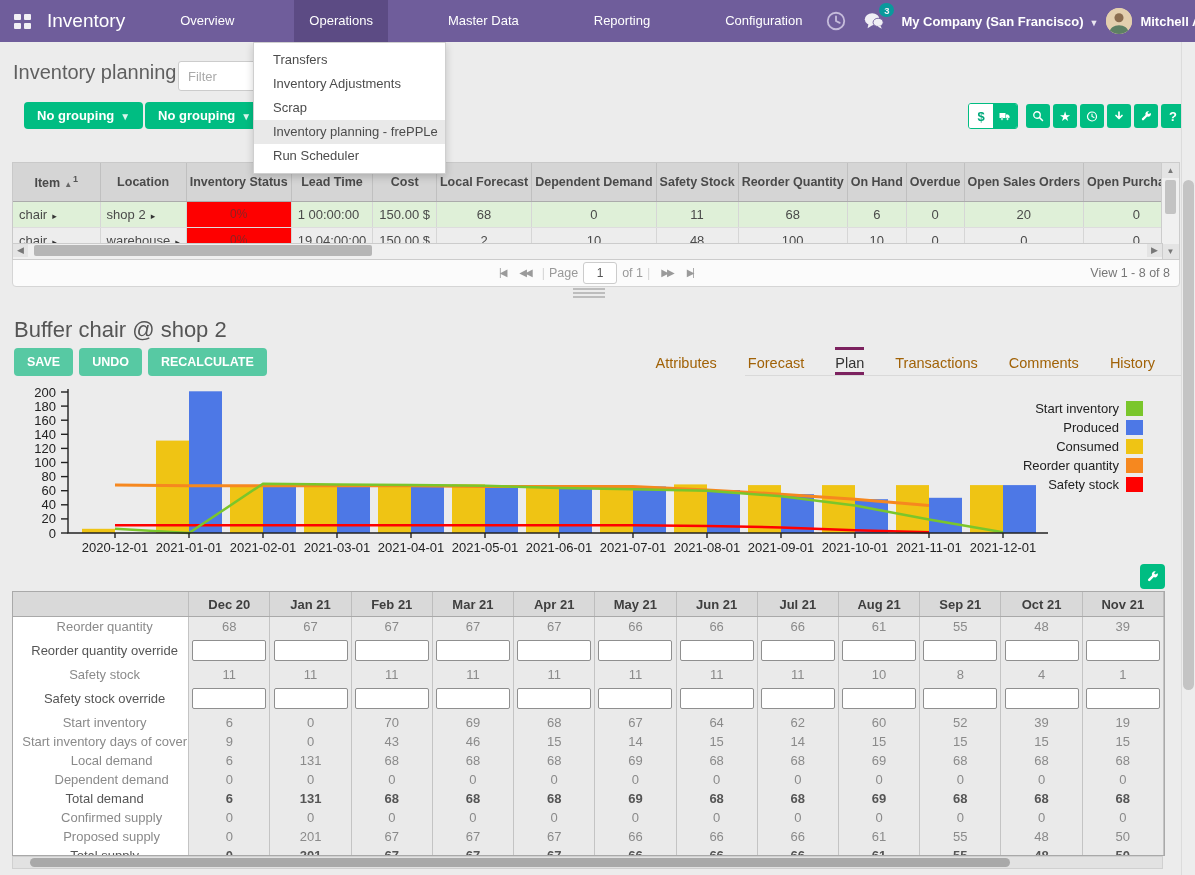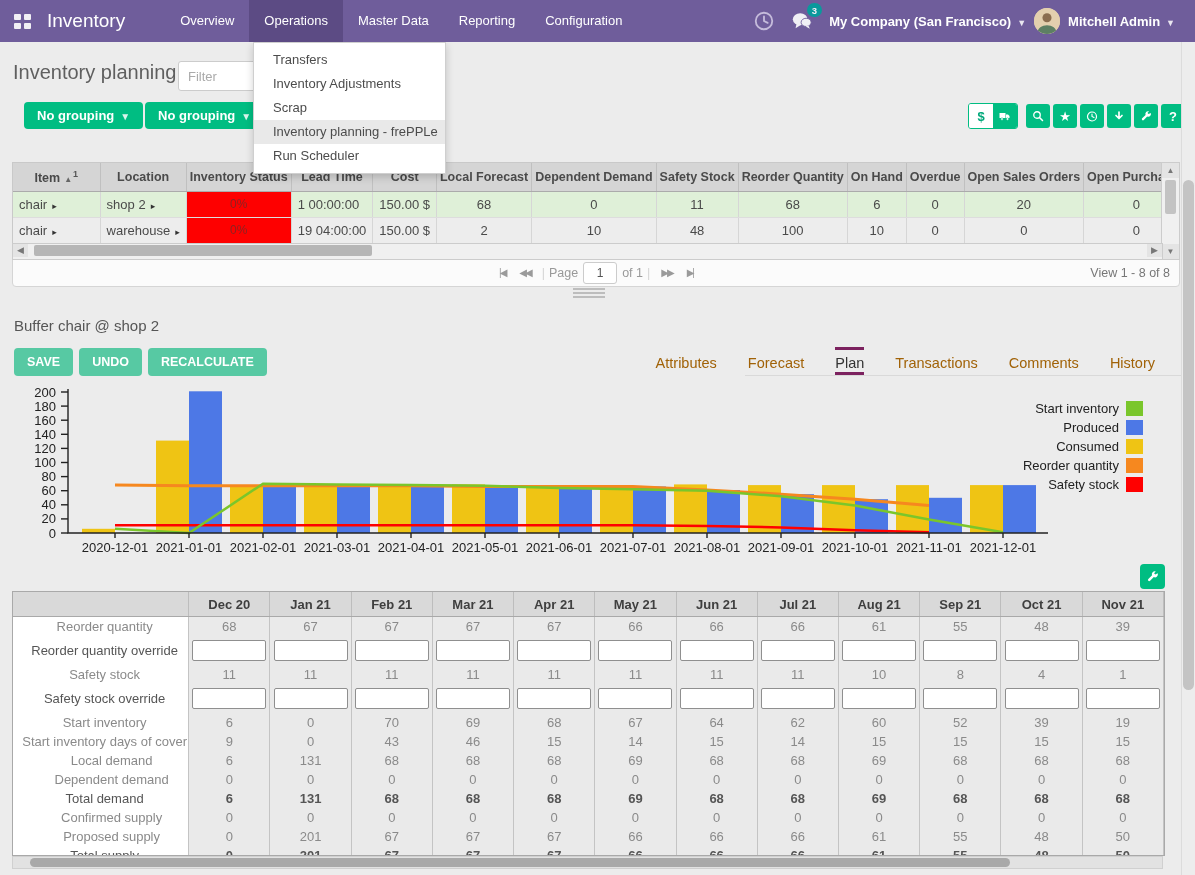--- a/index.html
+++ b/index.html
@@ -3,21 +3,21 @@
 <meta charset="utf-8">
 <style>
   html,body{margin:0;padding:0;}
   body{font-family:"Liberation Sans","DejaVu Sans",sans-serif;background:#888;}
   .screen{position:relative;width:1195px;height:875px;background:#ececec;overflow:hidden;}
   
   .navbar{position:absolute;left:0;top:0;width:1195px;height:42px;background:#6f5d9b;display:flex;align-items:center;color:#fff;z-index:60;}
   .apps-icon{width:17px;height:15px;margin:0 16px 0 14px;display:grid;grid-template-columns:7px 7px;grid-template-rows:6px 6px;gap:3px;cursor:pointer;}
   .apps-icon span{background:rgba(255,255,255,.9);border-radius:1px;}
   .app-name{font-size:19px;margin-right:40px;cursor:pointer;}
-  .nav-menus{display:flex;height:42px;}
+  .nav-menus{display:flex;height:42px;gap:45px;}
   .nav-item{padding:0 15px;line-height:42px;font-size:13px;cursor:pointer;white-space:nowrap;}
   .nav-item.active{background:#5c4b84;}
   .nav-right{margin-left:auto;display:flex;align-items:center;padding-right:12px;}
   .nav-ico{position:relative;width:22px;height:22px;margin:0 8px;cursor:pointer;opacity:.9;}
   .badge{position:absolute;top:-7px;right:-9px;background:#00a09d;border-radius:9px;font-size:9.5px;font-weight:bold;padding:1.5px 5px;color:#fff;}
   .company,.user{font-size:13px;font-weight:bold;margin:0 8px;cursor:pointer;white-space:nowrap;}
   .caret{font-size:9px;margin-left:6px;opacity:.85;}
   .avatar{width:26px;height:26px;border-radius:50%;background:#e3cfae;overflow:hidden;flex:none;cursor:pointer;}
   
   .dropdown{position:absolute;left:253px;top:42px;width:191px;background:#fff;border:1px solid #cfcfcf;box-shadow:0 3px 8px rgba(0,0,0,.18);padding:5px 0;z-index:55;}
@@ -31,21 +31,21 @@
   .grp-btn .caret{font-size:10px;}
   #btn-grouping{left:12px;} #btn-segment{left:133px;}
   .tool-icons{position:absolute;top:103px;left:968px;display:flex;align-items:center;z-index:5;}
   .split{display:flex;border-radius:3px;overflow:hidden;margin-right:5px;border:1px solid #00bd82;}
   .tbtn{width:24px;height:24px;background:#00bd82;color:#fff;display:flex;align-items:center;justify-content:center;font-size:13px;font-weight:bold;margin-left:3px;border-radius:3px;border:none;cursor:pointer;font-family:inherit;}
   .split .tbtn{margin:0;border-radius:0;}
   .split .tbtn.off{background:#fff;color:#00a87a;}
   
   .grid-clip{position:absolute;left:12px;top:162px;width:1149px;height:96px;overflow:hidden;background:#fff;border-top:1px solid #c9c9c9;border-left:1px solid #c9c9c9;}
   table.grid{border-collapse:collapse;table-layout:fixed;}
-  table.grid th{height:28px;background:#d5d5d5;font-size:12.5px;font-weight:bold;color:#4a4a4a;border-right:1px solid #c0c0c0;border-bottom:1px solid #ababab;overflow:hidden;white-space:nowrap;padding:0 3px;}
+  table.grid th{height:20px;background:#d5d5d5;font-size:12.5px;font-weight:bold;color:#4a4a4a;border-right:1px solid #c0c0c0;border-bottom:1px solid #ababab;overflow:hidden;white-space:nowrap;padding:9px 3px;}
   table.grid td{height:25px;font-size:13px;color:#4a4a4a;border-right:1px solid #d6d6d6;border-bottom:1px solid #ddd;overflow:hidden;white-space:nowrap;padding:0 6px;background:#fff;}
   table.grid tr.alt td{background:#ededed;}
   table.grid tr.sel td{background:#dff0d8;}
   table.grid td.c{text-align:center;} table.grid td.r{text-align:left;}
   table.grid td.status{padding:0;}
   .redcell{width:100%;height:25px;background:#fe0000;color:#8c2222;font-size:12px;text-align:center;line-height:25px;}
   .rowcaret{font-size:9px;color:#333;margin-left:5px;}
   .sort-ico{font-size:8px;color:#666;margin-left:4px;}
   .sort-num{font-size:9px;color:#555;vertical-align:super;margin-left:1px;}
   
@@ -59,21 +59,21 @@
   .ghs-thumb{position:absolute;left:21px;top:1px;width:338px;height:11px;background:#b6b6b6;border-radius:2px;cursor:grab;}
   
   .pager{position:absolute;left:12px;top:258px;width:1166px;height:27px;background:#fbfbfb;border:1px solid #d5d5d5;border-radius:0 0 4px 4px;display:flex;align-items:center;justify-content:center;color:#999;font-size:12.5px;z-index:5;}
   .pg-ico{font-size:10px;color:#9a9a9a;margin:0 7px;cursor:pointer;letter-spacing:-2px;}
   .pg-sep{color:#d5d5d5;margin:0 4px;}
   .pg-input{width:28px;height:18px;border:1px solid #ccc;border-radius:3px;text-align:center;font-size:12px;color:#555;margin:0 5px;}
   .pg-view{position:absolute;right:9px;color:#777;font-size:12.5px;}
   .grip{position:absolute;left:573px;top:288px;width:32px;cursor:row-resize;}
   .grip div{border-top:2px solid #bdbdbd;margin-bottom:2px;}
   
-  .buffer-title{position:absolute;left:14px;top:317px;font-size:15px;color:#555;}
+  .buffer-title{position:absolute;left:14px;top:317px;font-size:22px;color:#555;}
   .action-row{position:absolute;left:14px;top:348px;display:flex;gap:6px;}
   .act-btn{height:28px;background:#57c9a3;border:none;border-radius:4px;color:#fff;font-size:12.5px;font-weight:bold;padding:0 13px;cursor:pointer;font-family:inherit;}
   .tabs{position:absolute;left:745px;top:347px;width:438px;height:29px;border-bottom:1px solid #d9d9d9;display:flex;justify-content:flex-end;gap:31px;padding-right:28px;box-sizing:border-box;}
   .tab{font-size:14.5px;color:#a16207;line-height:26px;cursor:pointer;border-top:3px solid transparent;box-sizing:border-box;}
   .tab.active{color:#333;border-top:3px solid #7c225f;border-bottom:3px solid #7c225f;}
   
   .chart{position:absolute;left:0;top:383px;width:1195px;height:182px;}
   .legend{position:absolute;top:399px;right:52px;z-index:4;}
   .lg-row{display:flex;align-items:center;justify-content:flex-end;gap:7px;height:19px;cursor:pointer;}
   .lg-label{font-size:13px;color:#222;}

